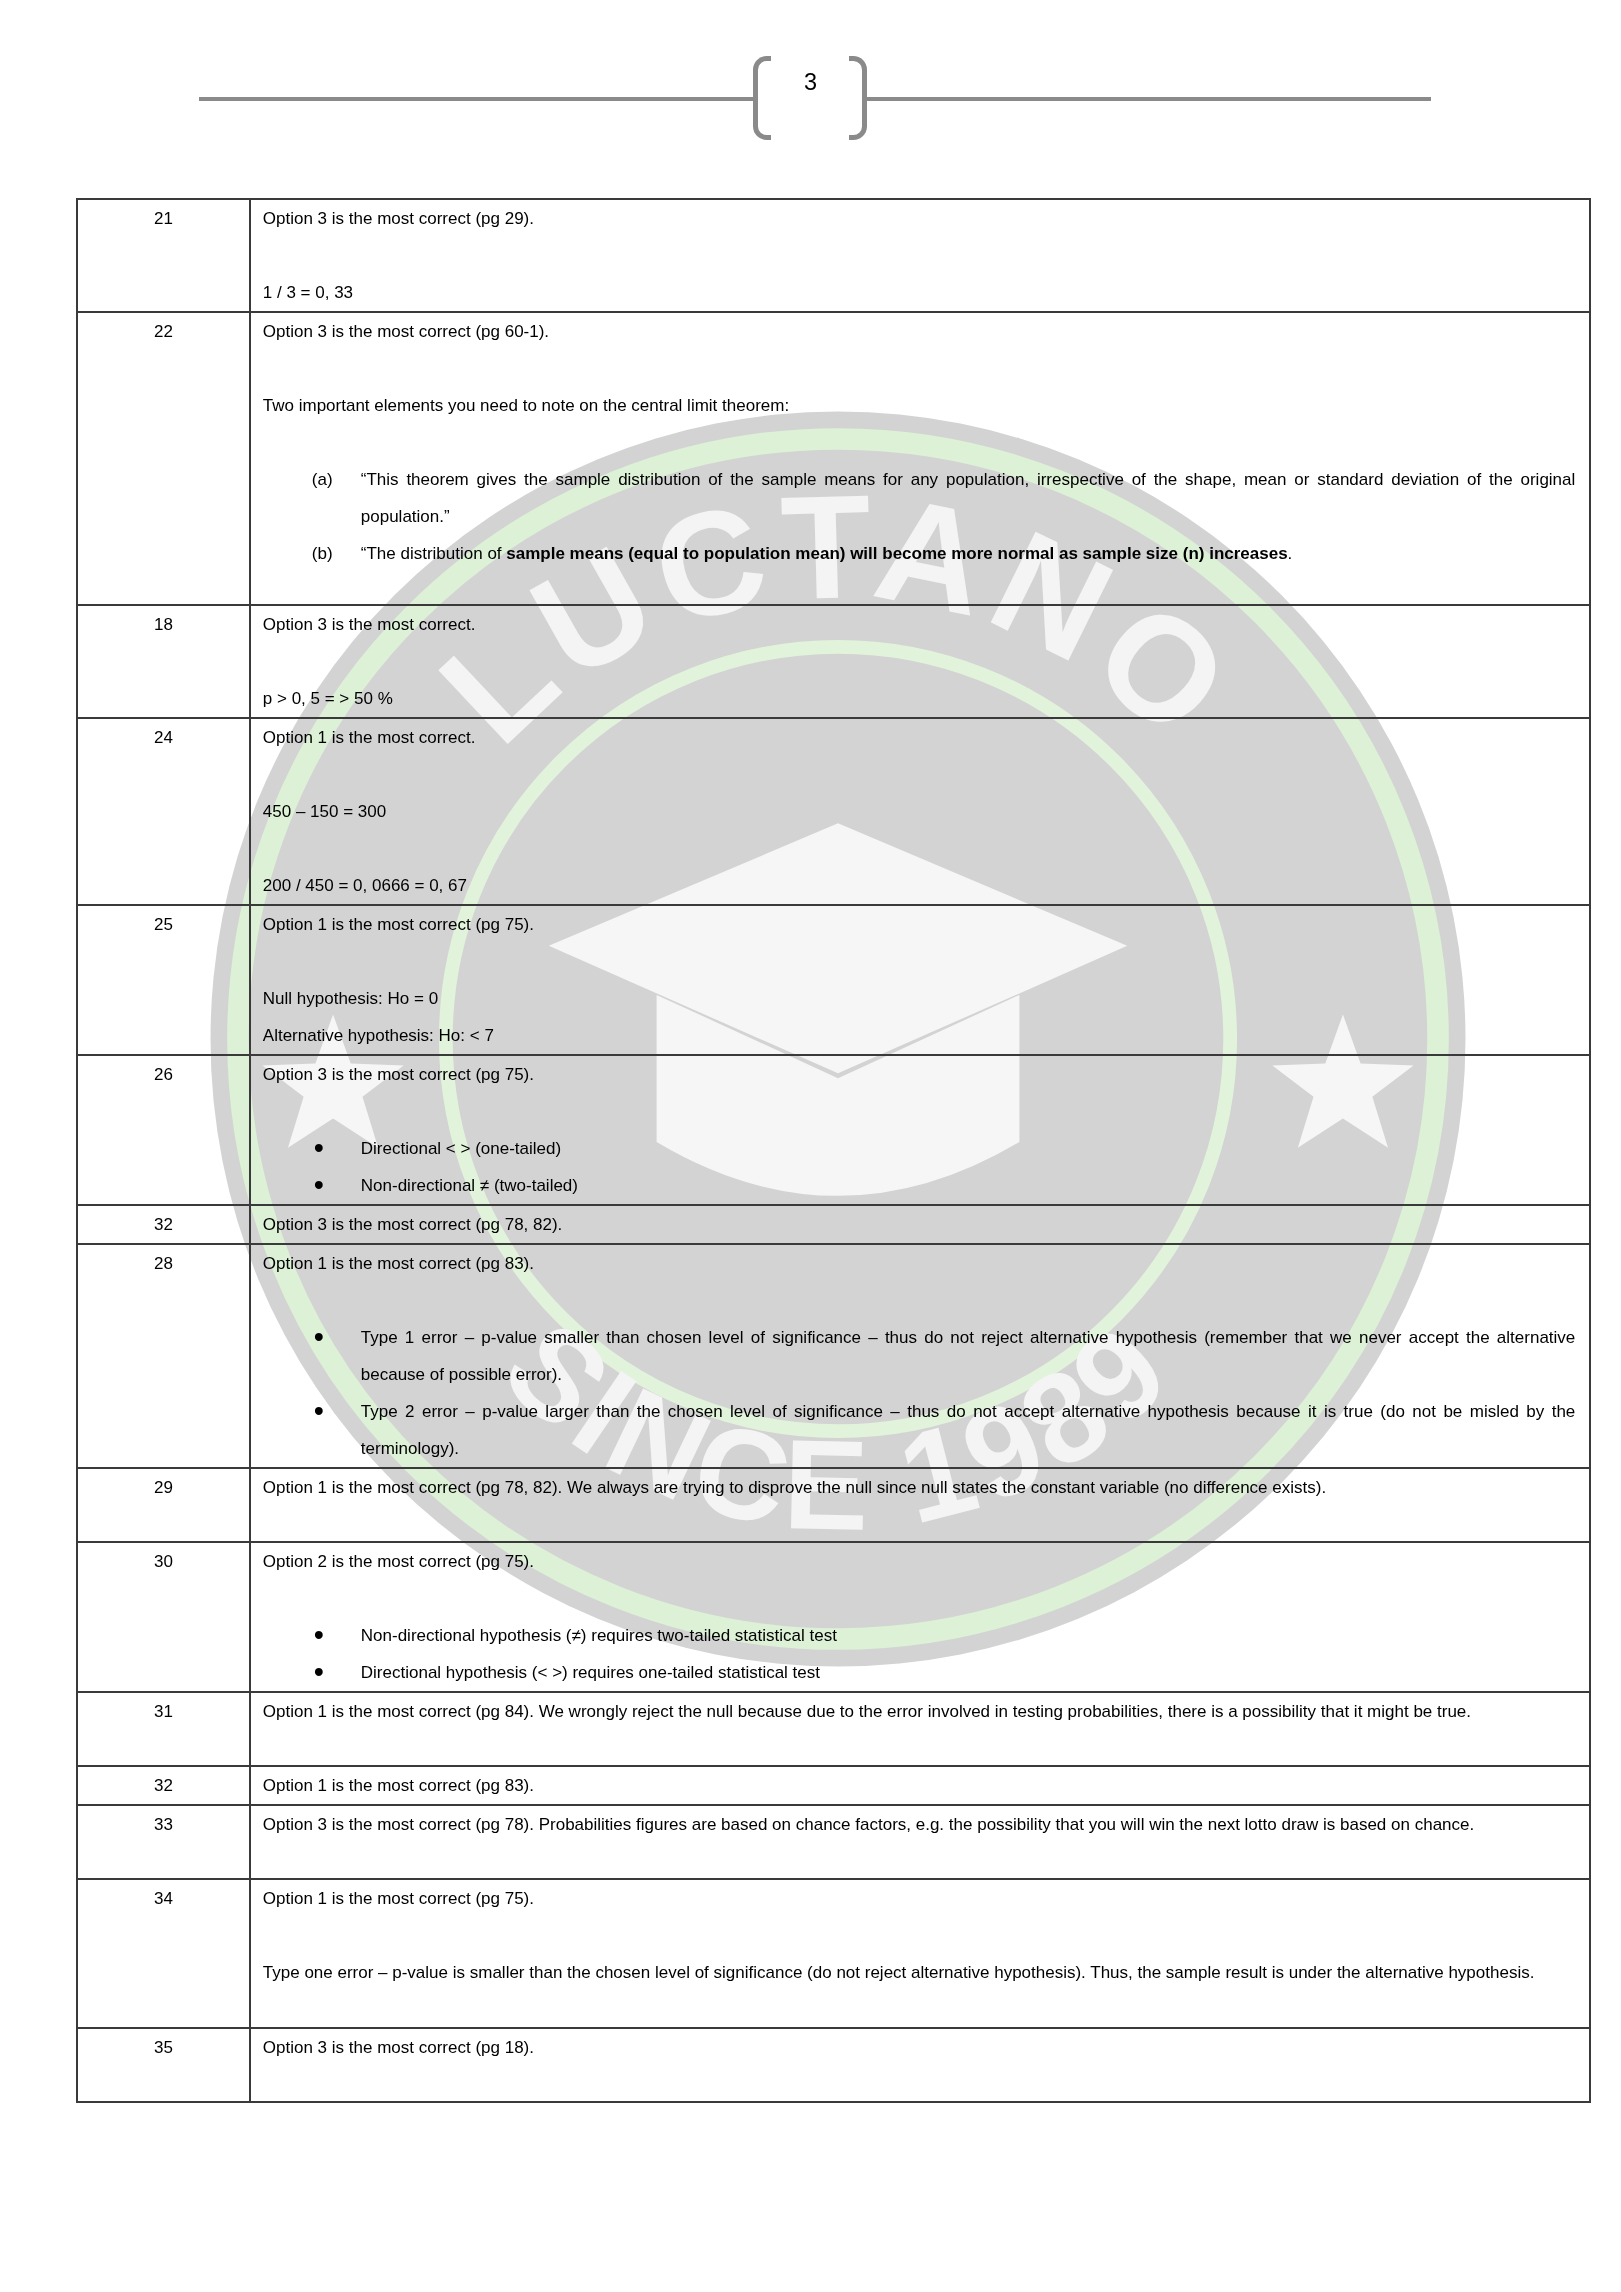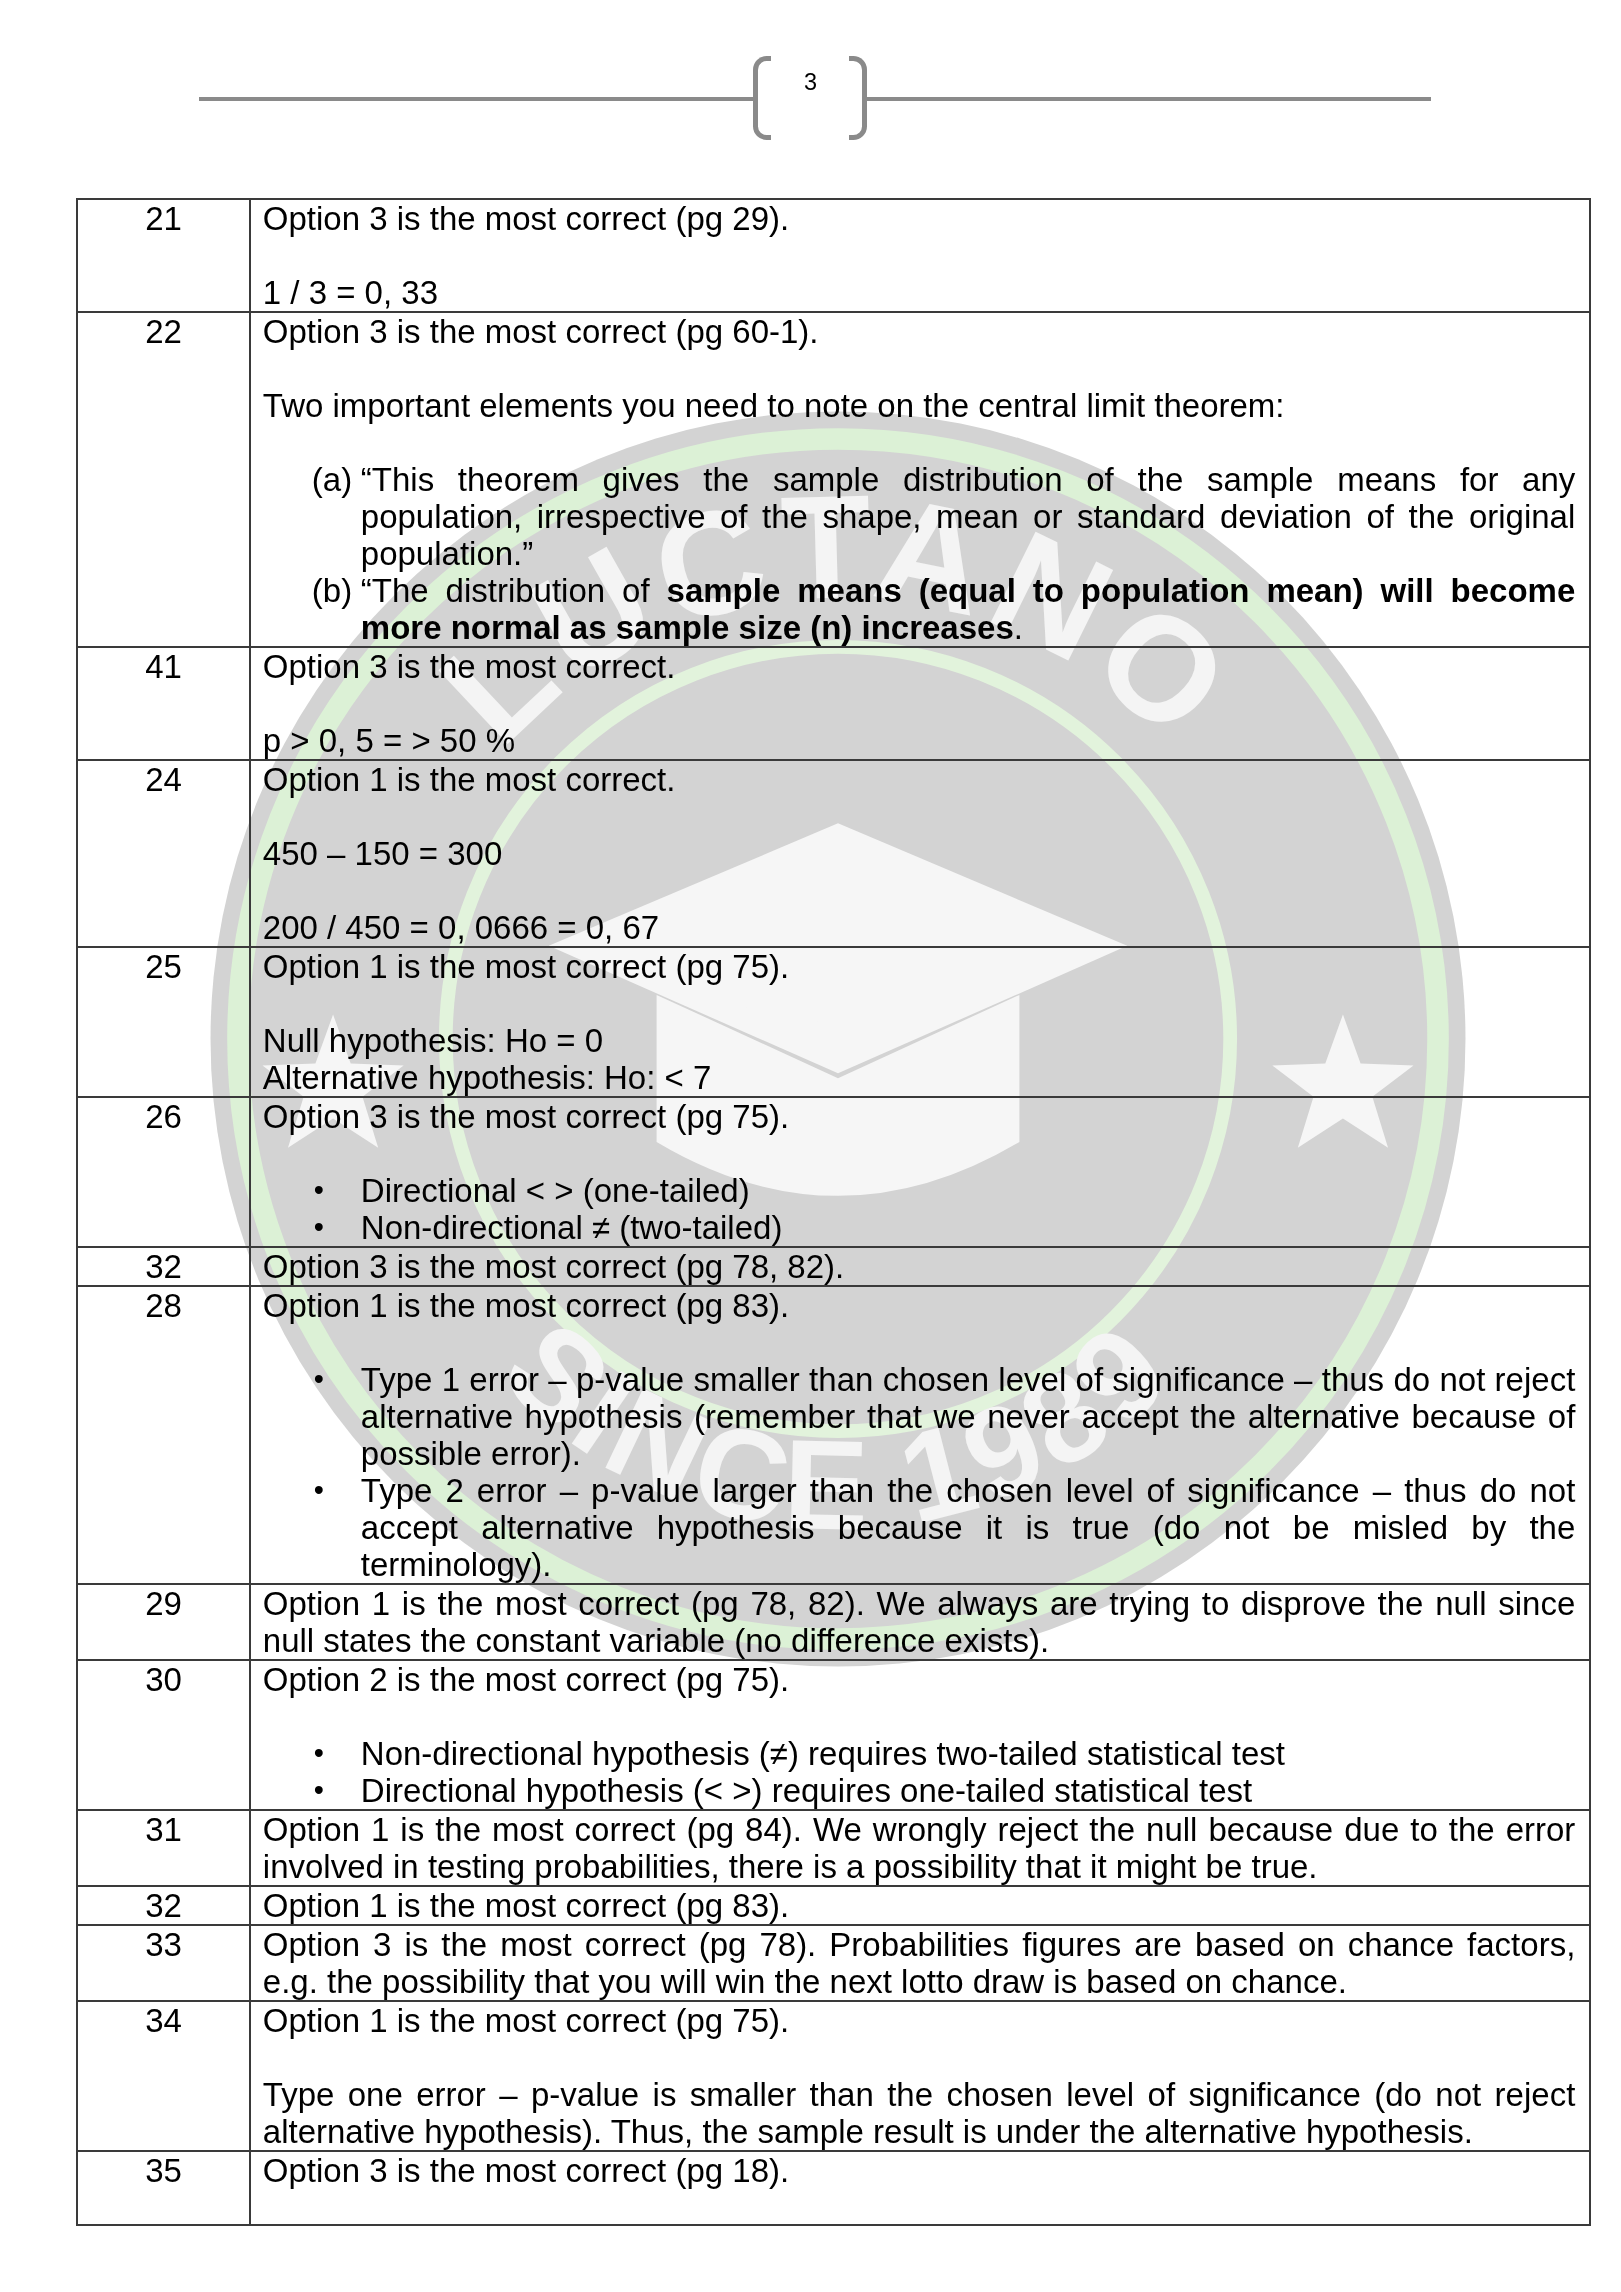--- a/index.html
+++ b/index.html
@@ -6,21 +6,21 @@
   body { width:1621px; height:2293px; background:#ffffff; position:relative; overflow:hidden;
          font-family:"Liberation Sans", sans-serif; color:#000; }
   .hdr-line { position:absolute; top:97px; height:3.9px; background:#8a8a8a; }
   .bracket { position:absolute; top:56px; width:17.6px; height:84px; border:5.9px solid #8a8a8a; box-sizing:border-box; }
   .bracket.left { left:753px; border-right:none; border-radius:13.7px 0 0 13.7px; }
   .bracket.right { left:849px; border-left:none; border-radius:0 13.7px 13.7px 0; }
   .page-num { position:absolute; top:69px; left:796px; width:29px; text-align:center; font-size:23.5px; }
 
   .watermark { position:absolute; left:186px; top:387px; width:1304px; height:1304px; pointer-events:none; }
 
-  table.answers { position:absolute; left:76px; top:198px; width:1515px; border-collapse:collapse; font-size:33px; line-height:37px; }
+  table.answers { position:absolute; left:76px; top:198px; width:1515px; border-collapse:collapse; font-size:17px; line-height:37px; }
   table.answers td { border:2px solid #3a3a3a; vertical-align:top; padding:0; }
   td.num { width:171px; text-align:center; }
   td.body { padding:0 13.7px 0 11.8px !important; text-align:justify; }
   .p { margin:0; }
   .gap { height:37px; }
   ul.bul { margin:0; padding:0; list-style:none; }
   ul.bul li { position:relative; padding-left:98px; }
   ul.bul li::before { content:"\2022"; position:absolute; left:51px; top:0; font-size:29px; }
   ol.alpha { margin:0; padding:0; list-style:none; }
   ol.alpha li { position:relative; padding-left:98px; }
@@ -76,21 +76,21 @@
           <div class="gap"></div>
         <p class="p">Two important elements you need to note on the central limit theorem:</p>
           <div class="gap"></div>
         <ol class="alpha">
           <li><span class="m">(a)</span><span>“This theorem gives the sample distribution of the sample means for any population, irrespective of the shape, mean or standard deviation of the original population.”</span></li>
           <li><span class="m">(b)</span><span>“The distribution of </span><b>sample means (equal to population mean) will become more normal as sample size (n) increases</b><span>.</span></li>
         </ol>
       </td>
     </tr>
     <tr style="height:113px">
-      <td class="num">41</td>
+      <td class="num">18</td>
       <td class="body">
         <p class="p">Option 3 is the most correct.</p>
           <div class="gap"></div>
         <p class="p">p &gt; 0, 5 = &gt; 50 %</p>
       </td>
     </tr>
     <tr style="height:185px">
       <td class="num">24</td>
       <td class="body">
         <p class="p">Option 1 is the most correct.</p>

